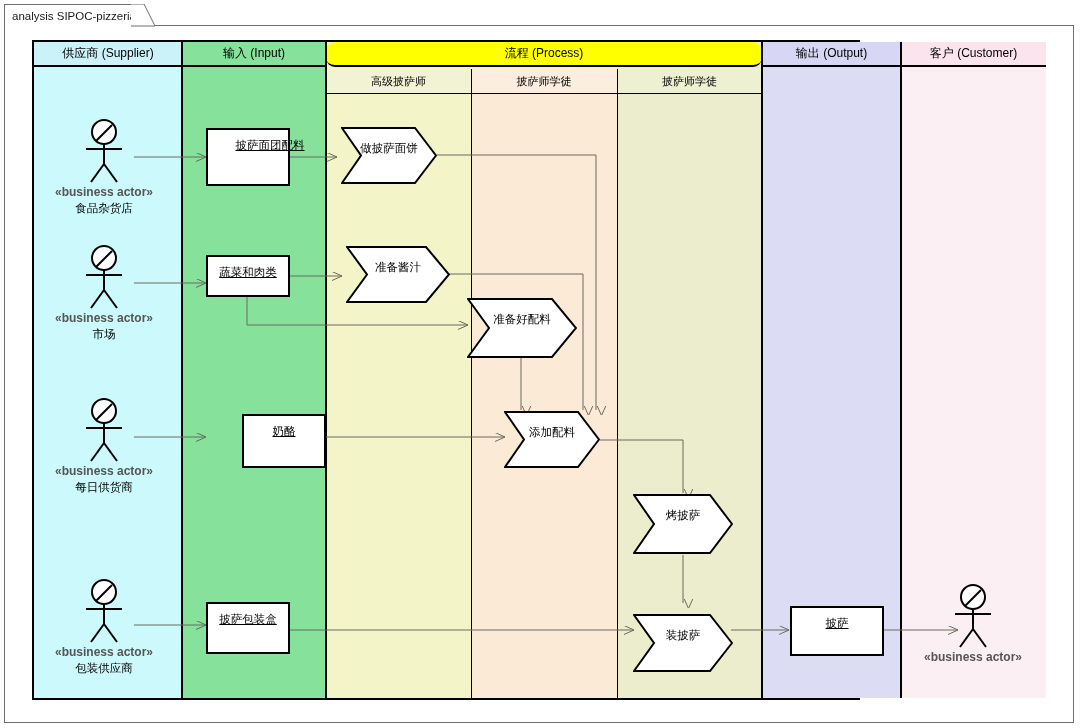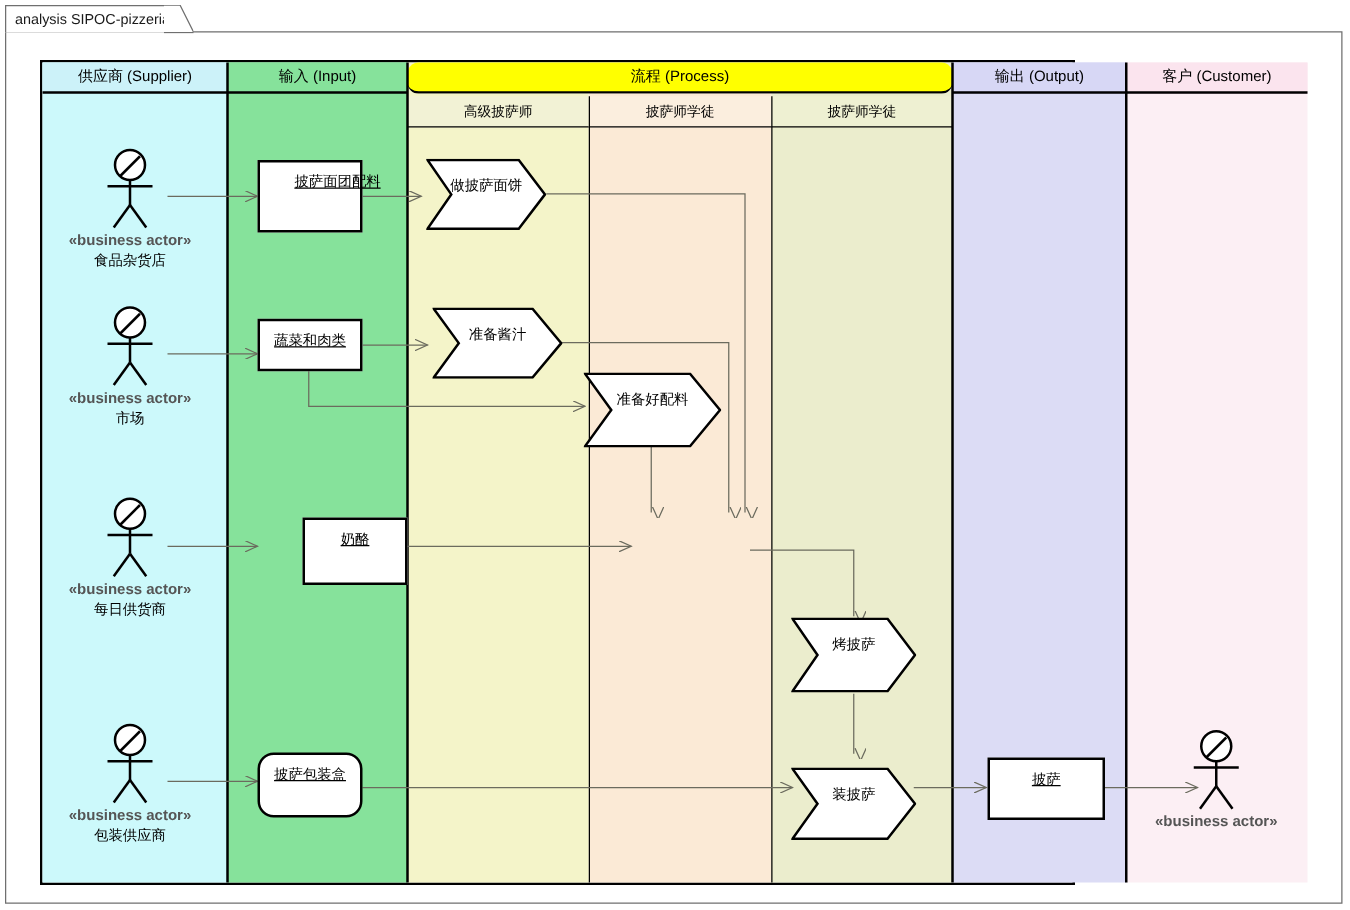--- a/index.html
+++ b/index.html
@@ -54,21 +54,21 @@
     box-sizing: border-box;
     border: 1px solid #6f6f6f;
     background: #ffffff;
     z-index: 1;
   }
 
   
   #table {
     position: absolute;
     left: 32px;
-    top: 48px;
+    top: 40px;
     width: 828px;
     height: 660px;
     box-sizing: border-box;
     border: 2px solid #000000;
     z-index: 2;
   }
 
   .lane {
     position: absolute;
     top: 0;
@@ -354,21 +354,21 @@
 
   <div class="objbox" style="left:206px; top:128px; width:84px; height:58px;padding-left:44px;">
     <span class="olabel">披萨面团配料</span>
   </div>
   <div class="objbox" style="left:206px; top:255px; width:84px; height:42px;">
     <span class="olabel">蔬菜和肉类</span>
   </div>
   <div class="objbox" style="left:206px; top:414px; width:84px; height:54px;margin-left:36px;">
     <span class="olabel">奶酪</span>
   </div>
-  <div class="objbox" style="left:206px; top:602px; width:84px; height:52px;border-radius:13px;">
+  <div class="objbox" style="left:206px; top:602px; width:84px; height:52px;">
     <span class="olabel">披萨包装盒</span>
   </div>
 
   <div class="chev" style="left:341px; top:127px; width:96px; height:57px;">
     <svg width="96" height="57" viewBox="0 0 96 57">
       <path d="M1,1 L74,1 L95,28.5 L74,56 L1,56 L20,28.5 Z" fill="#ffffff" stroke="#000000" stroke-width="2" stroke-linejoin="miter"></path>
     </svg>
     <div class="clabel">做披萨面饼</div>
   </div>
 
@@ -379,20 +379,26 @@
     <div class="clabel">准备酱汁</div>
   </div>
 
   <div class="chev" style="left:467px; top:298px; width:110px; height:60px;">
     <svg width="110" height="60" viewBox="0 0 110 60">
       <path d="M1,1 L85,1 L109,30 L85,59 L1,59 L22,30 Z" fill="#ffffff" stroke="#000000" stroke-width="2" stroke-linejoin="miter"></path>
     </svg>
     <div class="clabel">准备好配料</div>
   </div>
 
+  <div class="chev" style="left:504px; top:411px; width:96px; height:57px;">
+    <svg width="96" height="57" viewBox="0 0 96 57">
+      <path d="M1,1 L74,1 L95,28.5 L74,56 L1,56 L20,28.5 Z" fill="#ffffff" stroke="#000000" stroke-width="2" stroke-linejoin="miter"></path>
+    </svg>
+    <div class="clabel">添加配料</div>
+  </div>
 
   <div class="chev" style="left:633px; top:494px; width:100px; height:60px;">
     <svg width="100" height="60" viewBox="0 0 100 60">
       <path d="M1,1 L77,1 L99,30 L77,59 L1,59 L21,30 Z" fill="#ffffff" stroke="#000000" stroke-width="2" stroke-linejoin="miter"></path>
     </svg>
     <div class="clabel">烤披萨</div>
   </div>
 
   <div class="chev" style="left:633px; top:602px; width:100px; height:58px;margin-top:12px;">
     <svg width="100" height="58" viewBox="0 0 100 58">

